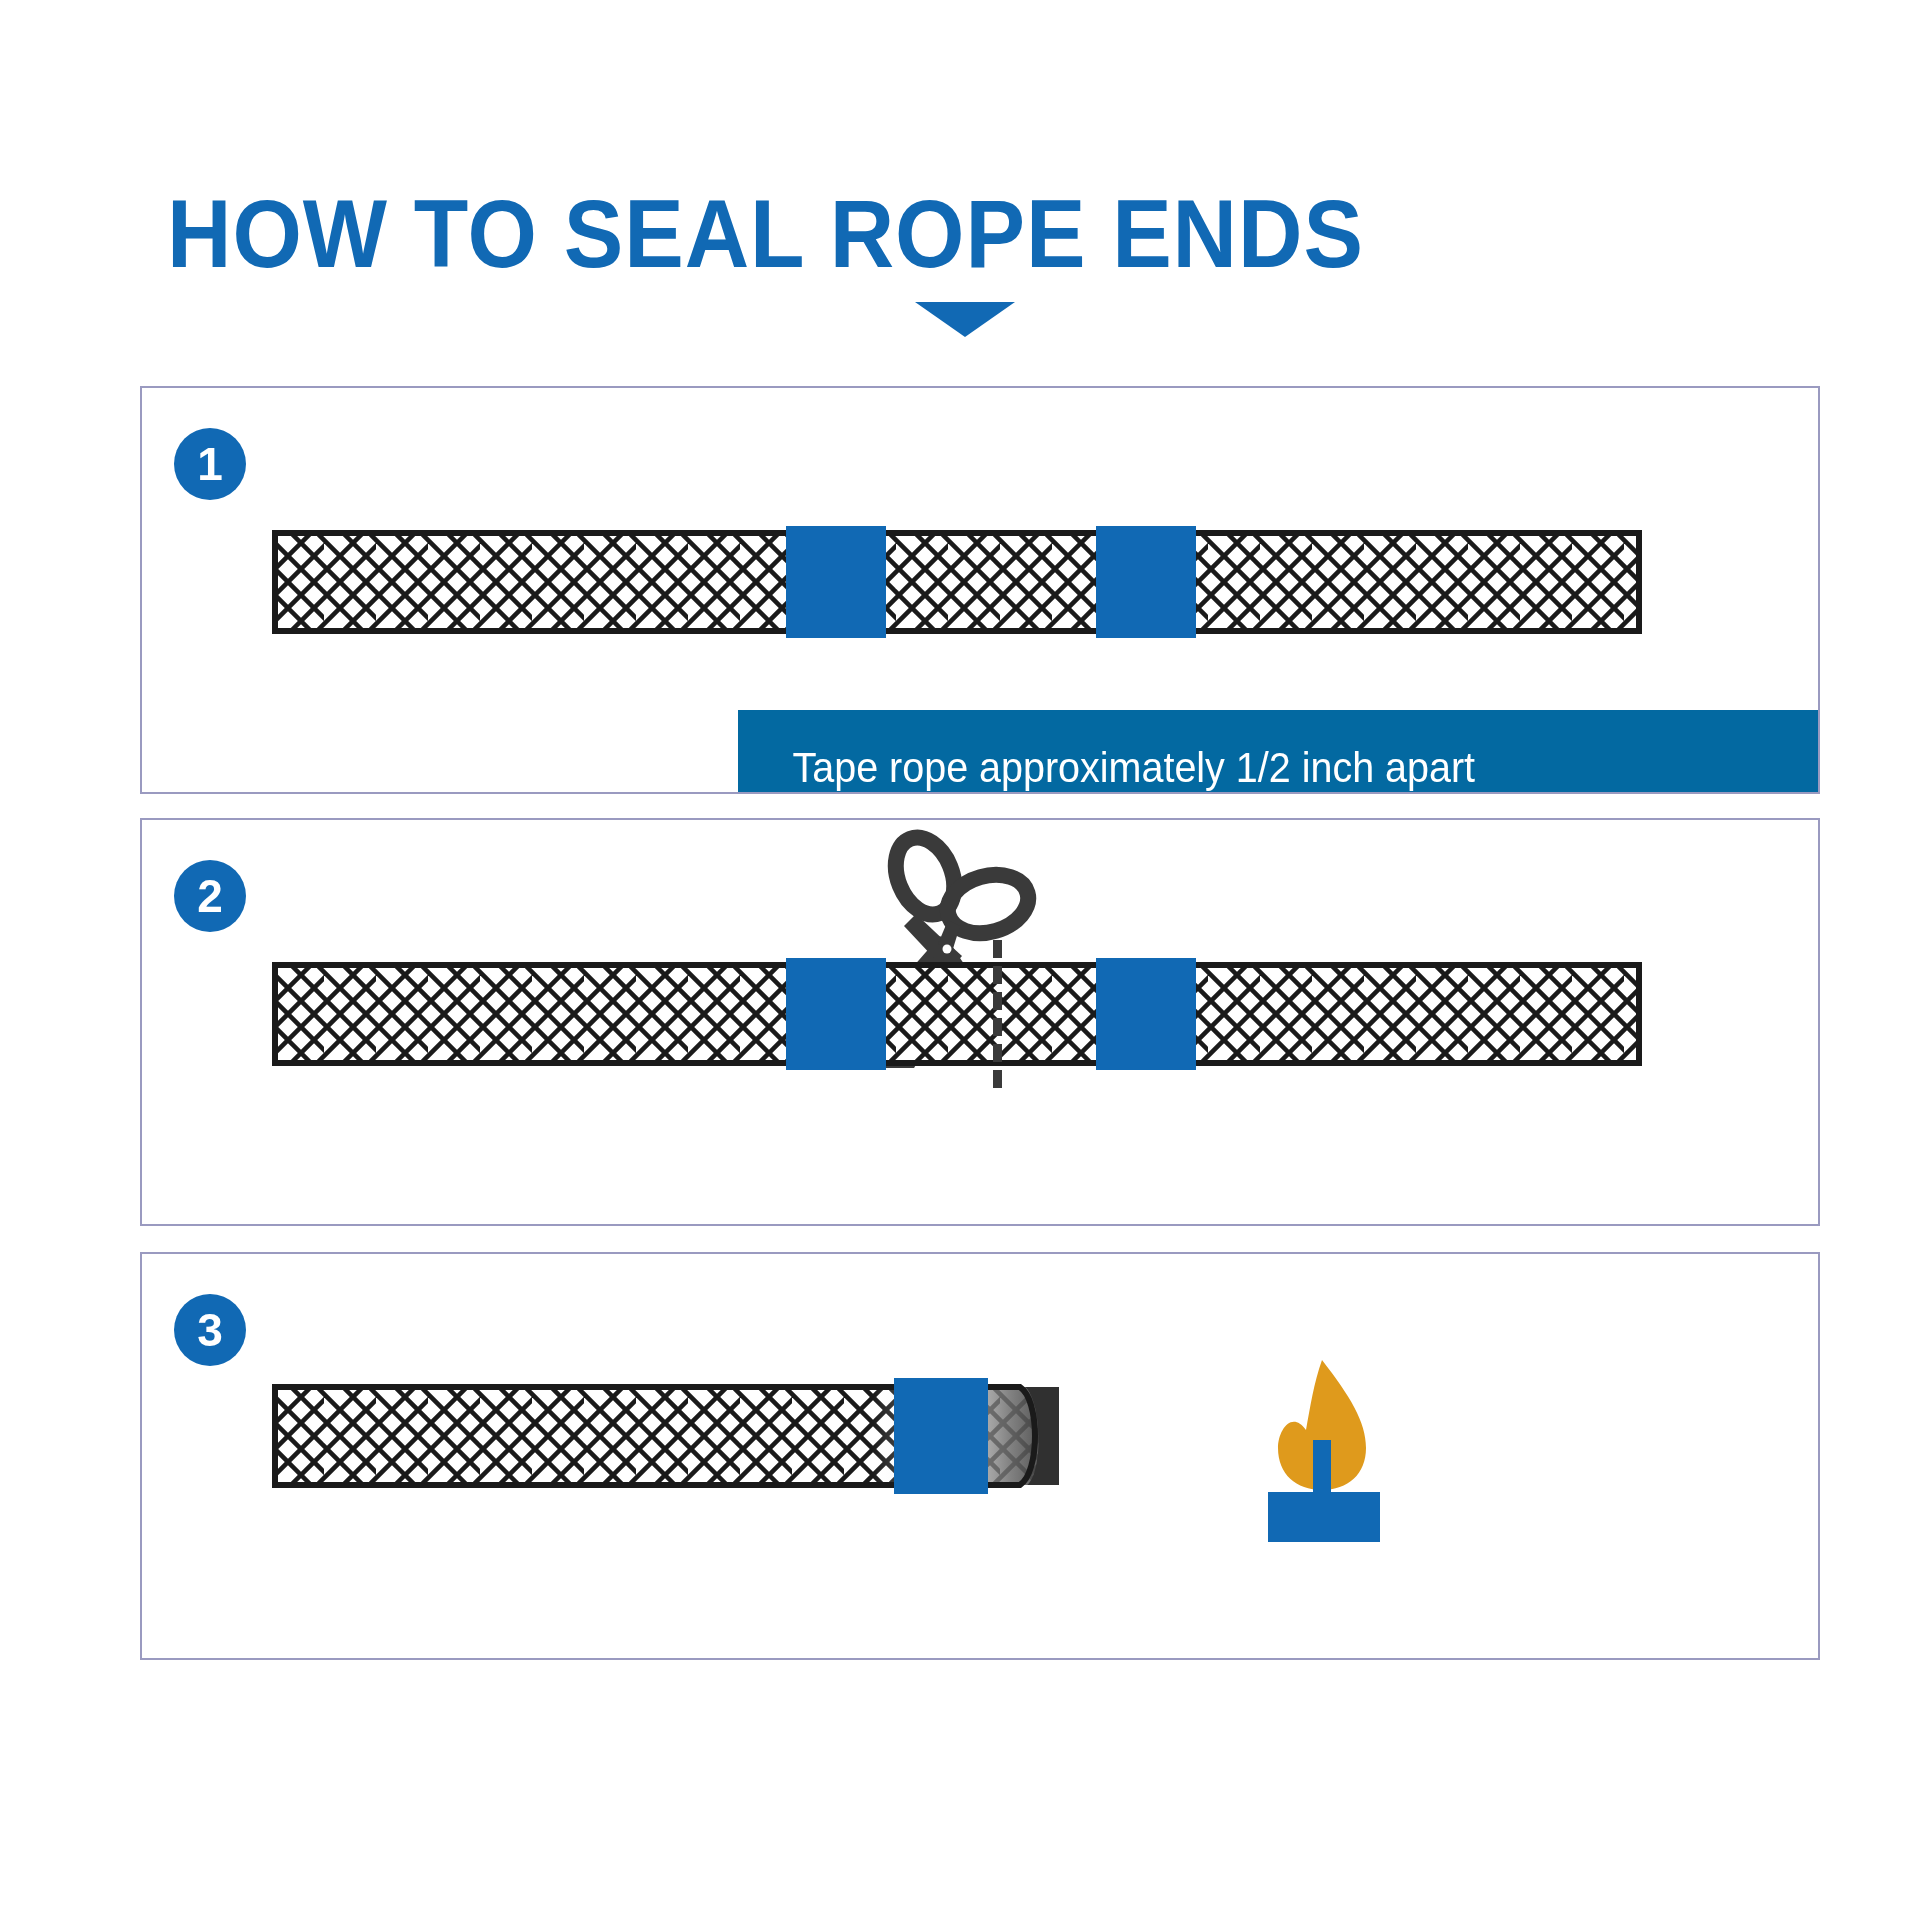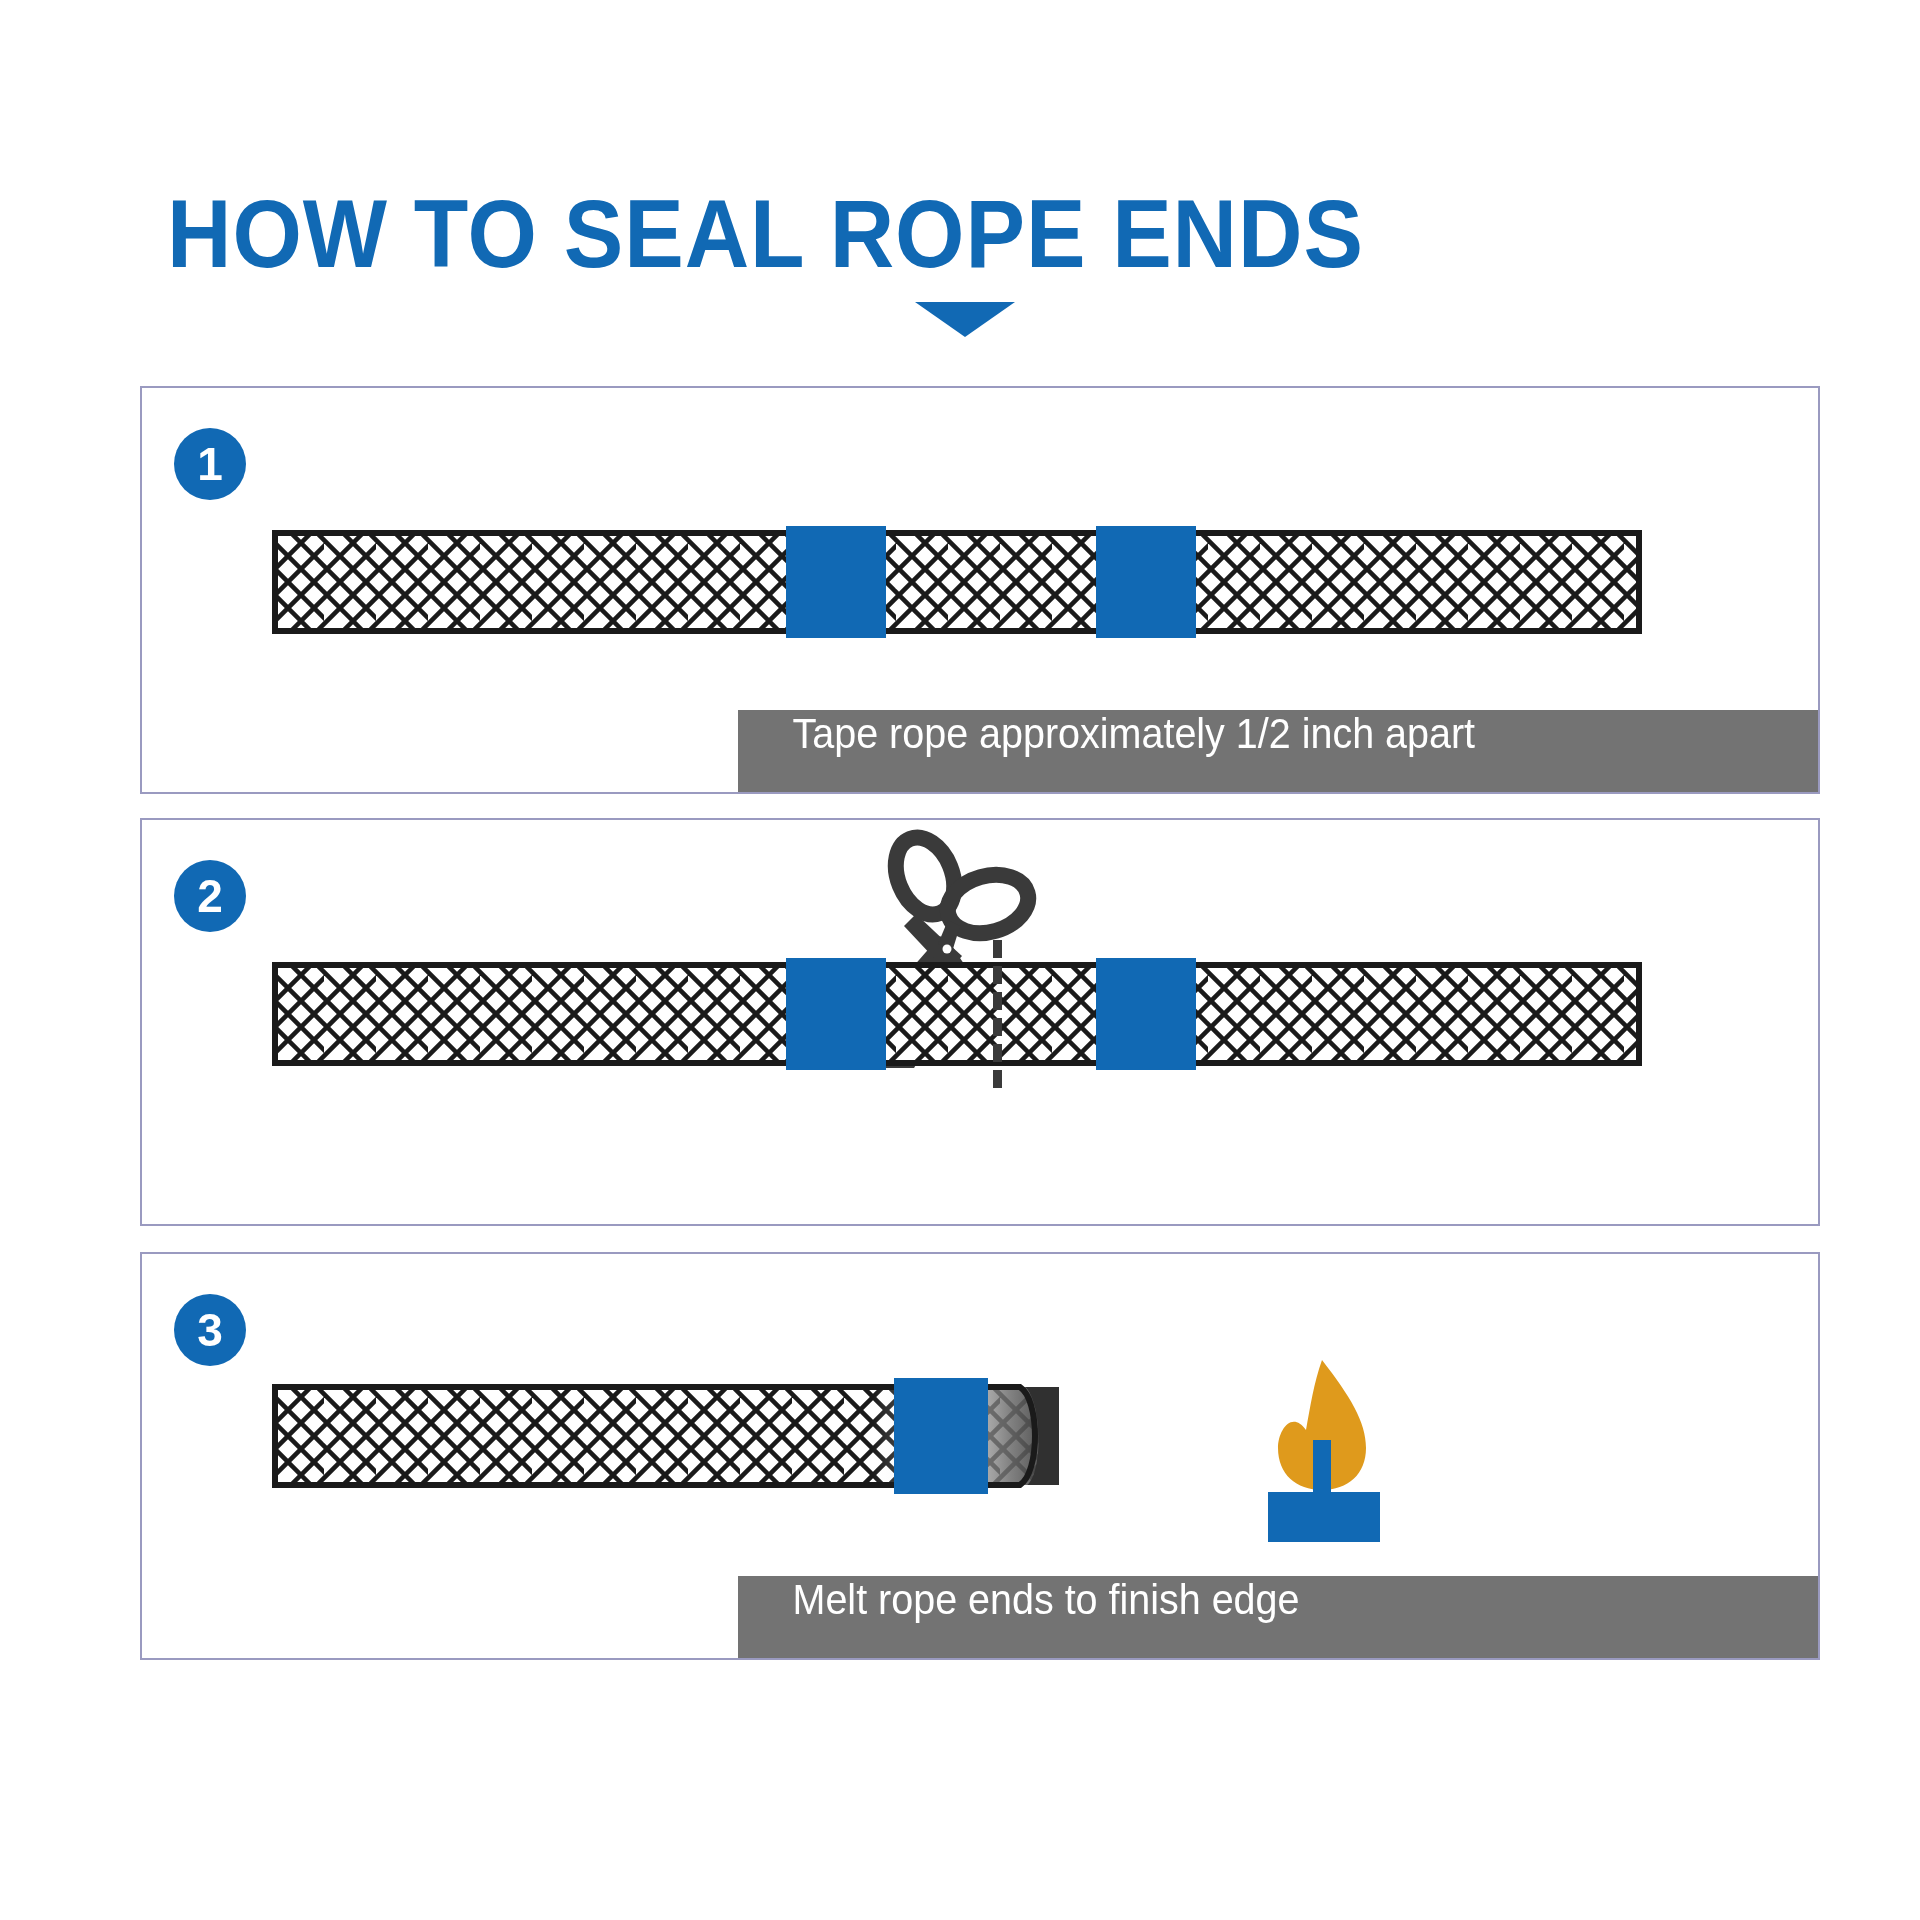--- a/index.html
+++ b/index.html
@@ -100,23 +100,23 @@
     background: #1169b4;
   }
 
   
   .caption {
     position: absolute;
     right: 0;
     bottom: 0;
     width: 1080px;
     height: 82px;
-    background: #737373;
+    background: #0369a1;
     display: flex;
-    align-items: flex-start;
+    align-items: flex-end;
   }
   .caption-text {
     font-family: "Liberation Sans Narrow", "Liberation Sans", sans-serif;
     font-size: 42px;
     color: #ffffff;
     padding-left: 58px;
     white-space: nowrap;
     transform: scaleX(0.94);
     transform-origin: left center;
   }
@@ -303,18 +303,15 @@
                C 104 122, 86 138, 60 138
                C 34 138, 16 122, 16 96
                C 16 78, 30 58, 44 78
                C 48 56, 52 30, 60 8 Z" fill="#df9a1c"></path>
 
       <rect x="51" y="88" width="18" height="52" fill="#1169b4"></rect>
 
       <rect x="6" y="140" width="112" height="50" fill="#1169b4"></rect>
     </svg>
 
-    <div class="caption">
-      <span class="caption-text">Melt rope ends to finish edge</span>
-    </div>
   </div>
 
 </div>
 
 </body></html>

